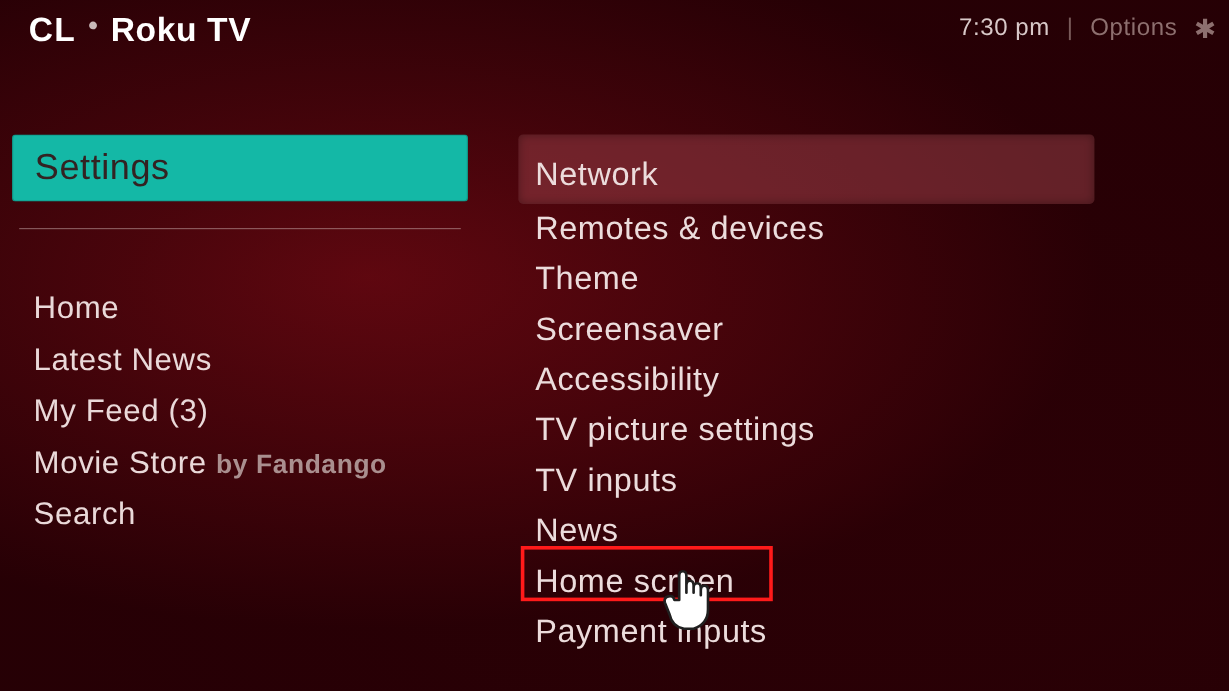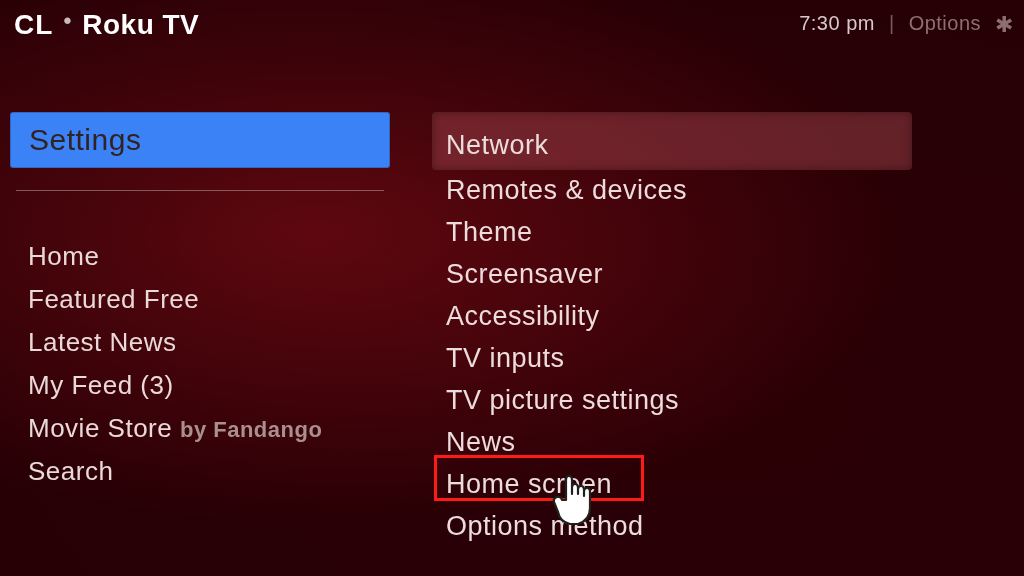--- a/index.html
+++ b/index.html
@@ -12,21 +12,21 @@
       #2a0005;
     color: #e9d9d9;
     position: relative;
     font-weight: 300;
     letter-spacing: 0.5px;
   }
 
   
   .header {
     position: absolute;
-    top: 0; left: 4px; right: 0;
+    top: 0; left: 14px; right: 0;
     height: 50px;
     display: flex;
     align-items: center;
     padding: 0 10px;
   }
   .brand { display: flex; align-items: baseline; gap: 10px; }
   .brand-tcl { font-size: 28px; font-weight: 700; color: #fff; letter-spacing: 1px; }
   .brand-dot { font-size: 24px; color: #c9b9b9; position: relative; top: -5px; }
   .brand-roku { font-size: 28px; font-weight: 600; color: #fff; letter-spacing: 0.5px; text-align: center; }
   .header-right {
@@ -41,21 +41,21 @@
   .header-star { color: #8d6f6f; font-size: 22px; }
 
   
   .left {
     position: absolute;
     left: 10px;
     top: 112px;
     width: 380px;
   }
   .left-title {
-    background: #3b82f6;
+    background: #14b8a6;
     color: #322;
     font-size: 30px;
     padding: 10px 16px 10px 18px;
     border-radius: 3px;
     border: 1px solid rgba(0,0,0,0.2);
     font-weight: 400;
   }
   .left-rule {
     height: 1px;
     background: rgba(200,170,170,0.5);
@@ -116,38 +116,37 @@
     <span class="header-options">Options</span>
     <span class="header-star">✱</span>
   </div>
 </div>
 
 <div class="left">
   <div class="left-title">Settings</div>
   <div class="left-rule"></div>
   <div class="left-items">
     <div class="li"><span>Home</span></div>
-    <div class="li"><span>Featured Free</span></div>
     <div class="li"><span>Latest News</span></div>
     <div class="li"><span>My Feed (3)</span></div>
     <div class="li"><span>Movie Store</span> <span class="by">by Fandango</span></div>
     <div class="li"><span>Search</span></div>
   </div>
 </div>
 
 <div class="right">
   <div class="ri sel"><span>Network</span></div>
   <div class="ri"><span>Remotes &amp; devices</span></div>
   <div class="ri"><span>Theme</span></div>
   <div class="ri"><span>Screensaver</span></div>
   <div class="ri"><span>Accessibility</span></div>
+  <div class="ri"><span>TV picture settings</span></div>
   <div class="ri"><span>TV inputs</span></div>
-  <div class="ri"><span>TV picture settings</span></div>
   <div class="ri"><span>News</span></div>
   <div class="ri"><span>Home screen</span></div>
-  <div class="ri"><span>Options method</span></div>
+  <div class="ri"><span>Payment inputs</span></div>
 </div>
 
 <div class="redbox" style="left:434px; top:455px; width:210px; height:46px;"></div>
 
 <svg class="cursor" style="left:548px; top:470px;" width="50" height="60" viewBox="0 0 50 60">
   <path d="M18 30 L18 10 Q18 6 21 6 Q24 6 24 10 L24 24 L24 18 Q24 14 27 14 Q30 14 30 18 L30 24 L30 20 Q30 16 33 16 Q36 16 36 20 L36 26 L36 22 Q36 18 39 18 Q42 18 42 22 L42 38 Q42 50 30 54 L22 54 Q12 52 10 42 L6 32 Q5 28 9 27 Q13 26 14 30 Z" fill="#ffffff" stroke="#202020" stroke-width="2.2" stroke-linejoin="round"></path>
 </svg>
 
 </body></html>

